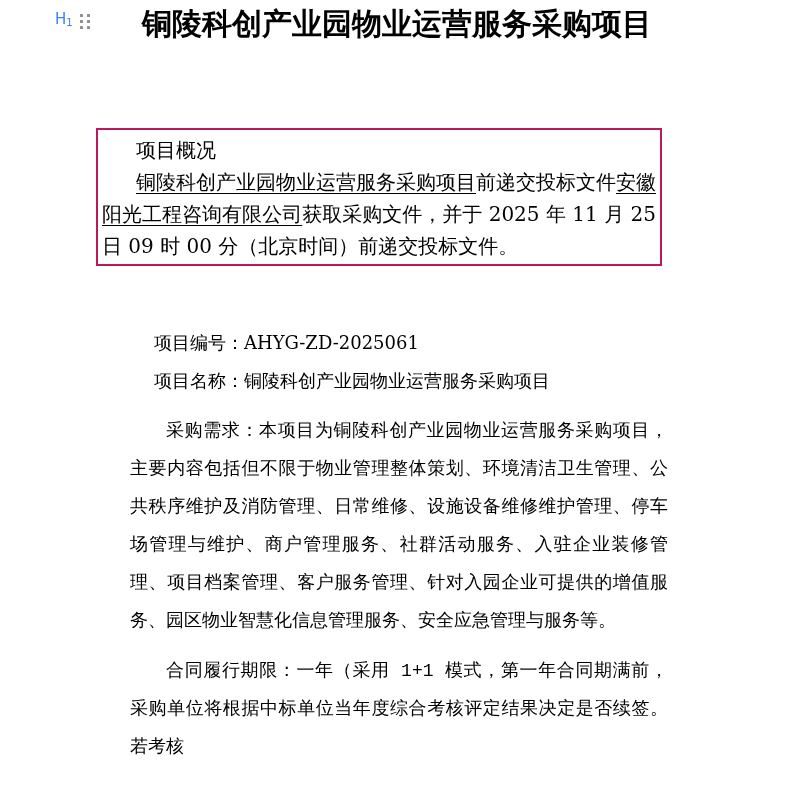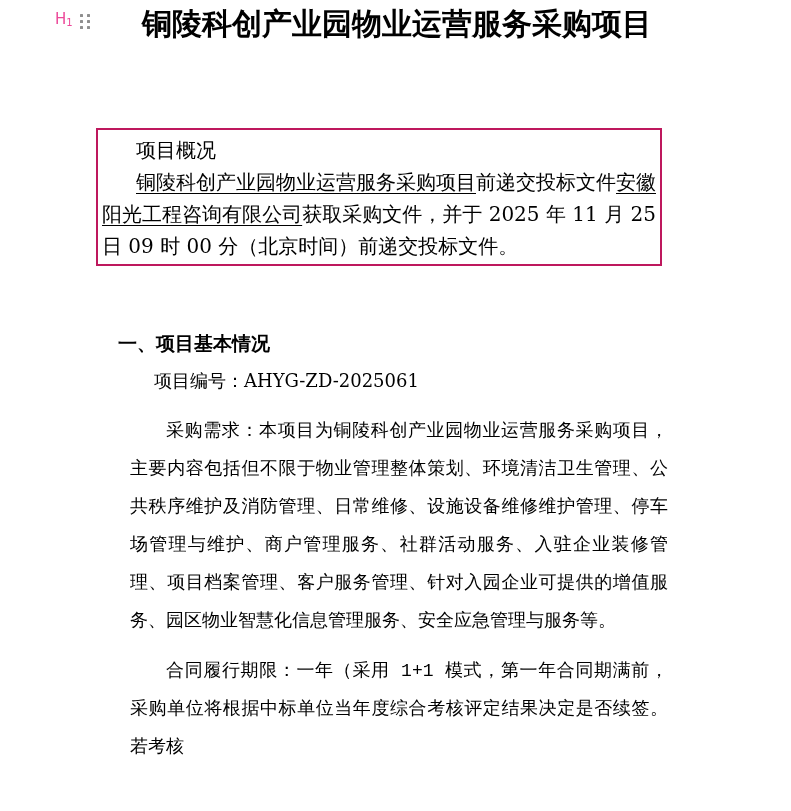--- a/index.html
+++ b/index.html
@@ -6,21 +6,21 @@
   body{
     width:791px;height:811px;position:relative;background:#ffffff;
     color:#000;overflow:hidden;
     font-family:"DejaVu Serif","Liberation Serif",serif;
   }
 
   
   .block-handle{
     position:absolute;left:55px;top:11px;
     display:flex;align-items:center;gap:7px;
-    color:#ec4899;
+    color:#3b82f6;
   }
   .h1-badge{
     font-family:"DejaVu Sans","Liberation Sans",sans-serif;
     font-size:15px;font-weight:400;line-height:17px;letter-spacing:0;
   }
   .h1-badge .sub{font-size:10px;vertical-align:-2px;}
   .drag-dots{
     display:grid;grid-template-columns:repeat(2,3px);grid-template-rows:repeat(3,3px);
     column-gap:4px;row-gap:3px;cursor:grab;
   }
@@ -75,23 +75,23 @@
 <div class="title-wrap">
   <div class="title-line">铜陵科创产业园物业运营服务采购项目</div>
 </div>
 
 <div class="overview-box">
   <p>项目概况</p>
   <p class="body"><u>铜陵科创产业园物业运营服务采购项目</u><span>前递交投标文件</span><u>安徽阳光工程咨询有限公司</u><span>获取采购文件，并于 2025 年 11 月 25 日 09 时 00 分（北京时间）前递交投标文件。</span></p>
 </div>
 
 <div class="main">
-  <h2 class="section-heading">一、项目基本情况</h2>
 
   <div class="field-line"><span>项目编号：</span><span>AHYG-ZD-2025061</span></div>
 
+  <div class="field-line"><span>项目名称：</span><span>铜陵科创产业园物业运营服务采购项目</span></div>
 
 
 
   <p class="para"><span>采购需求：</span><span>本项目为铜陵科创产业园物业运营服务采购项目，主要内容包括但不限于物业管理整体策划、环境清洁卫生管理、公共秩序维护及消防管理、日常维修、设施设备维修维护管理、停车场管理与维护、商户管理服务、社群活动服务、入驻企业装修管理、项目档案管理、客户服务管理、针对入园企业可提供的增值服务、园区物业智慧化信息管理服务、安全应急管理与服务等。</span></p>
 
   <p class="para"><span>合同履行期限：</span><span>一年（采用 1+1 模式，第一年合同期满前，采购单位将根据中标单位当年度综合考核评定结果决定是否续签。若考核</span></p>
 </div>
 
 </body></html>

